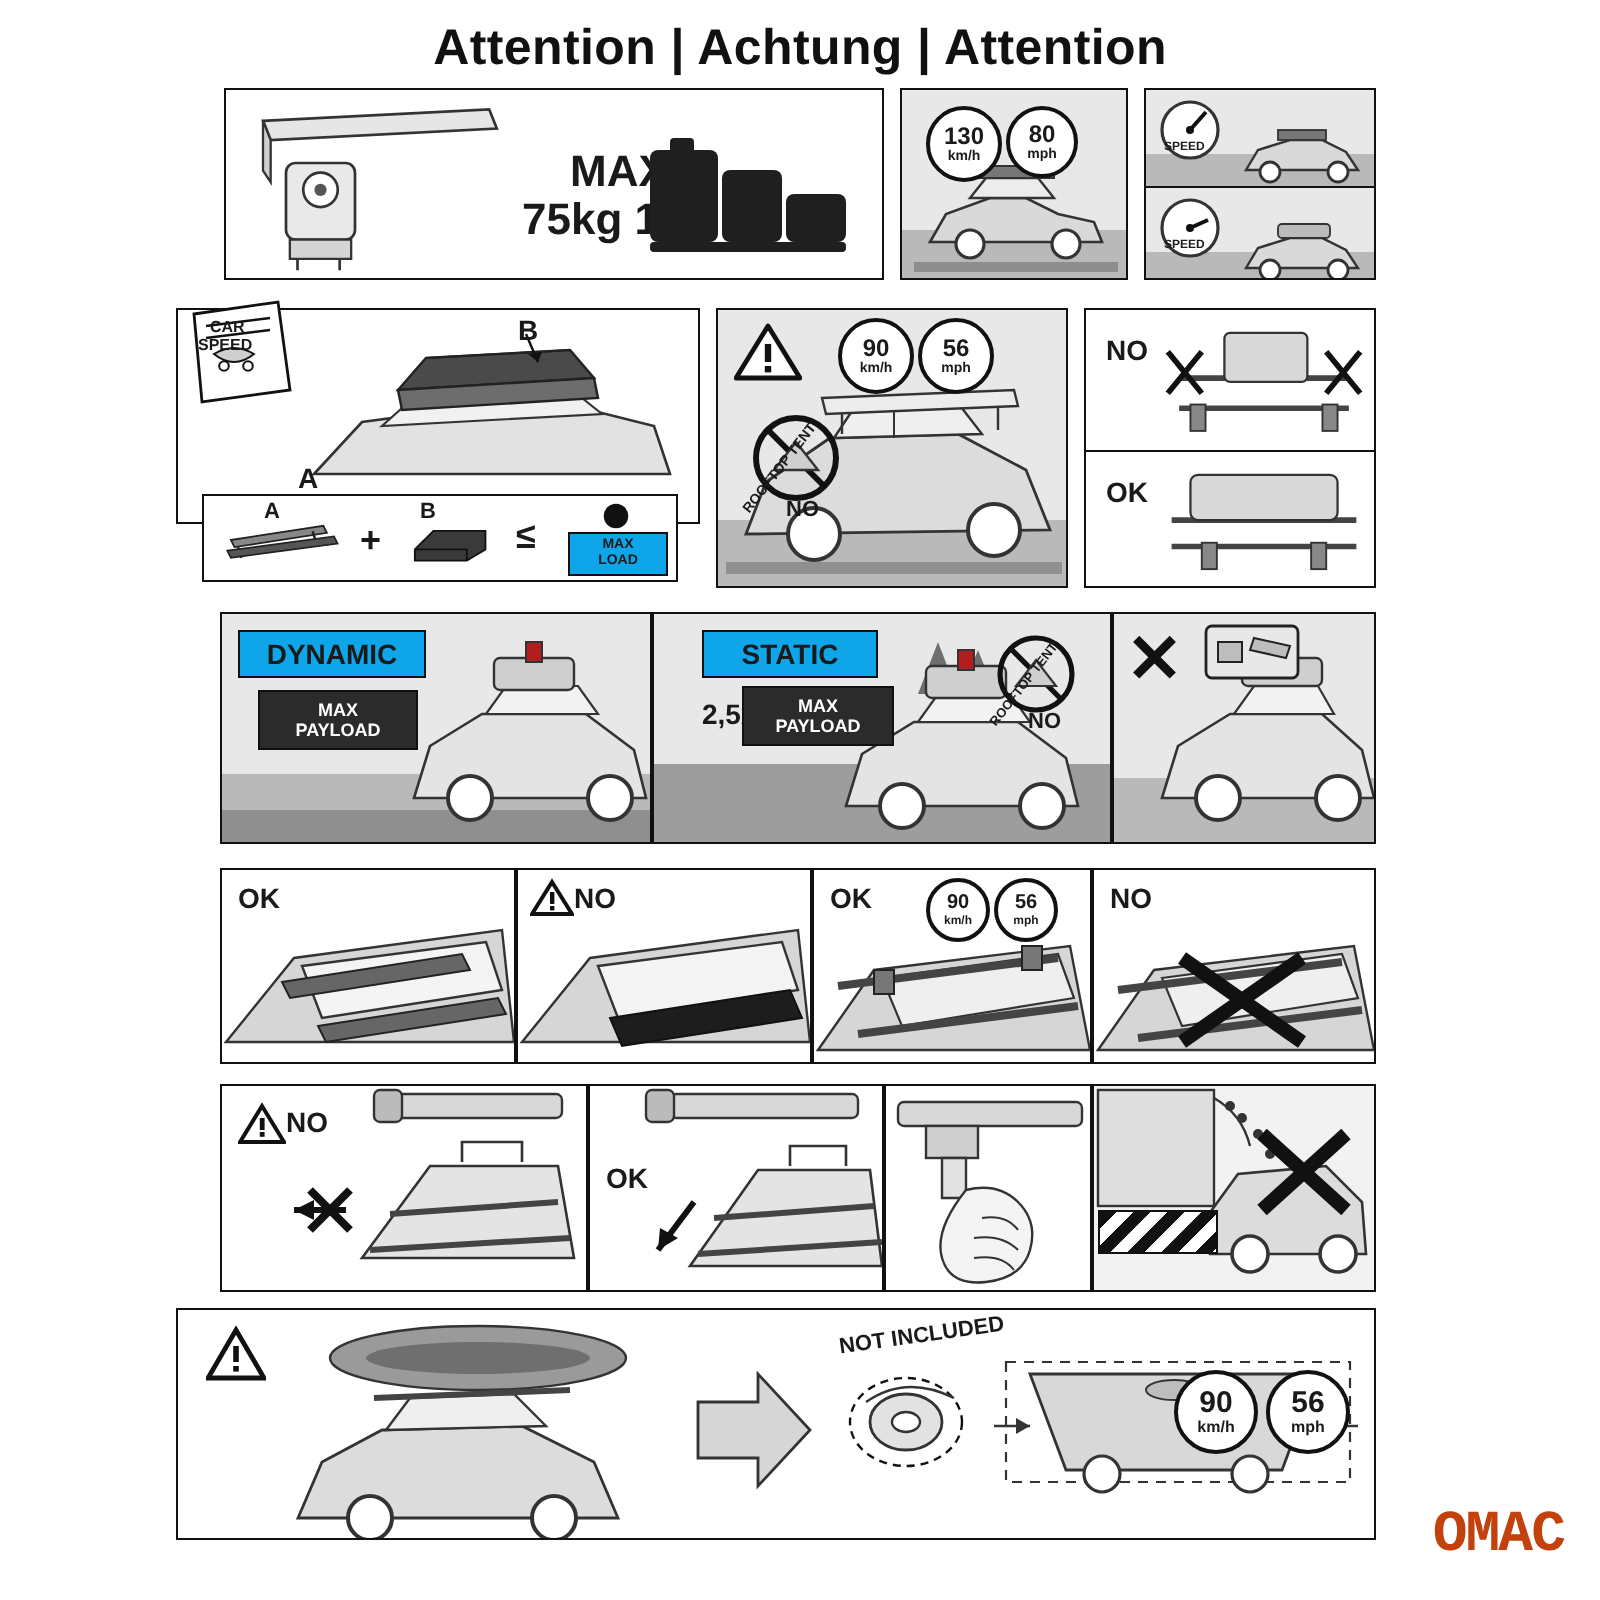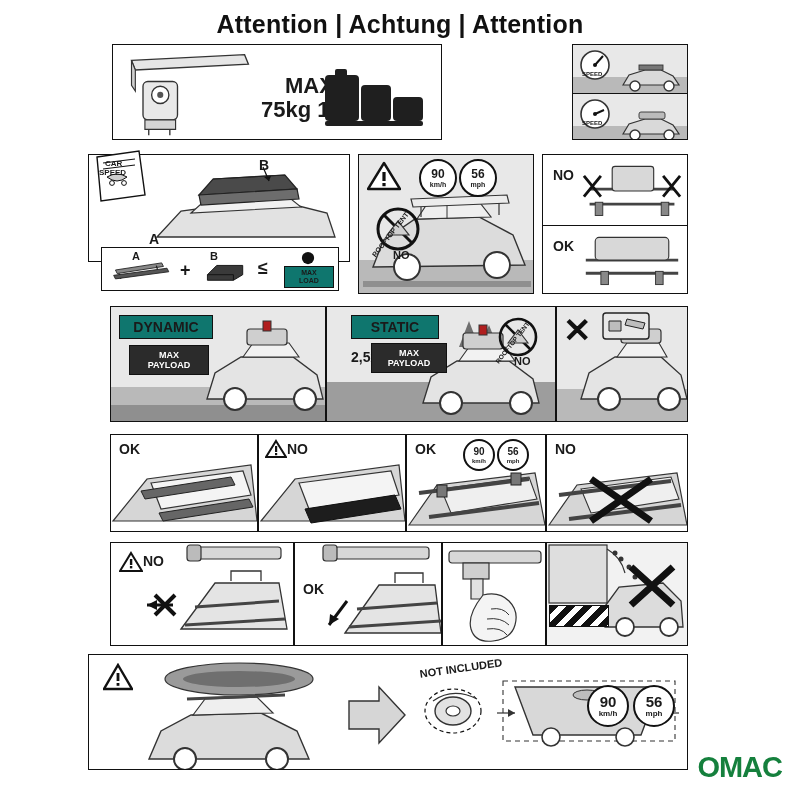--- a/index.html
+++ b/index.html
@@ -34,24 +34,24 @@
   .badge.big .n{font-size:15px}
   .badge.big .u{font-size:8px}
   .tri-o{
     position:absolute;display:flex;align-items:flex-end;justify-content:center;
     font-weight:700;color:#111;
   }
   .tri-o svg{display:block}
 
   
   .xmark{position:absolute;font-weight:700;line-height:1;color:#111;}
-  .plate{position:absolute;background:#0f766e;border:1.5px solid #111;display:flex;align-items:center;justify-content:center;font-weight:700;}
+  .plate{position:absolute;background:#0ea5e9;border:1.5px solid #111;display:flex;align-items:center;justify-content:center;font-weight:700;}
   .dark{background:#2b2b2b;color:#fff;}
   .logo{
-    position:absolute;right:18px;bottom:16px;font-size:29px;font-weight:800;letter-spacing:-1px;color:#15803d;
+    position:absolute;right:18px;bottom:16px;font-size:29px;font-weight:800;letter-spacing:-1px;color:#c2410c;font-family:Liberation Mono, monospace;
   }
   .note{position:absolute;font-size:9px;font-weight:700;text-align:center;line-height:1.05}
   .hatch{
     position:absolute;
     background:repeating-linear-gradient(135deg,#111 0 6px,#fff 6px 12px);
     border:1px solid #111;
   }
 </style>
 </head>
 <body>
@@ -76,20 +76,40 @@
 
     <svg viewBox="0 0 110 70" style="position:absolute;right:8px;top:22px;width:110px;height:70px;">
       <rect x="2" y="8" width="34" height="46" rx="4" fill="#1f1f1f"></rect>
       <rect x="12" y="2" width="12" height="8" rx="2" fill="#1f1f1f"></rect>
       <rect x="38" y="18" width="30" height="36" rx="4" fill="#1f1f1f"></rect>
       <rect x="70" y="30" width="30" height="24" rx="4" fill="#1f1f1f"></rect>
       <rect x="2" y="54" width="98" height="5" rx="2" fill="#1f1f1f"></rect>
     </svg>
   </div>
 
+  <div class="box" style="left:450px;top:0px;width:114px;height:96px;overflow:hidden;">
+    <div class="sky"></div>
+    <div class="ground"></div>
+    <svg viewBox="0 0 114 96" style="position:absolute;left:0;top:0;width:114px;height:96px;">
+      <path d="M14 76 L22 62 L44 54 L62 54 L78 62 L96 66 L100 76 Z" fill="#d9d9d9" stroke="#333" stroke-width="1.3"></path>
+      <path d="M34 54 L42 44 L68 44 L76 54 Z" fill="#ececec" stroke="#333" stroke-width="1.2"></path>
+      <rect x="36" y="38" width="40" height="6" fill="#777" stroke="#333" stroke-width="1"></rect>
+      <circle cx="34" cy="77" r="7" fill="#fff" stroke="#333" stroke-width="1.6"></circle>
+      <circle cx="82" cy="77" r="7" fill="#fff" stroke="#333" stroke-width="1.6"></circle>
+      <rect x="6" y="86" width="102" height="5" fill="#8d8d8d"></rect>
+    </svg>
+    <div class="badge" style="left:12px;top:8px;width:34px;height:34px;">
+      <span class="n">130</span>
+      <span class="u">km/h</span>
+    </div>
+    <div class="badge" style="left:52px;top:8px;width:32px;height:32px;">
+      <span class="n">80</span>
+      <span class="u">mph</span>
+    </div>
+  </div>
 
   <div class="box" style="left:572px;top:0px;width:116px;height:96px;overflow:hidden;">
     <div style="position:absolute;left:0;top:0;width:116px;height:48px;overflow:hidden;">
       <div class="sky"></div>
       <div class="ground" style="height:34%"></div>
       <svg viewBox="0 0 116 48" style="position:absolute;left:0;top:0;width:116px;height:48px;">
         <circle cx="22" cy="20" r="14" fill="#fff" stroke="#333" stroke-width="1.6"></circle>
         <path d="M22 20 L30 11" stroke="#111" stroke-width="2"></path>
         <circle cx="22" cy="20" r="2" fill="#111"></circle>
         <path d="M50 40 L56 30 L72 25 L88 25 L100 31 L106 40 Z" fill="#d9d9d9" stroke="#333" stroke-width="1.2"></path>

